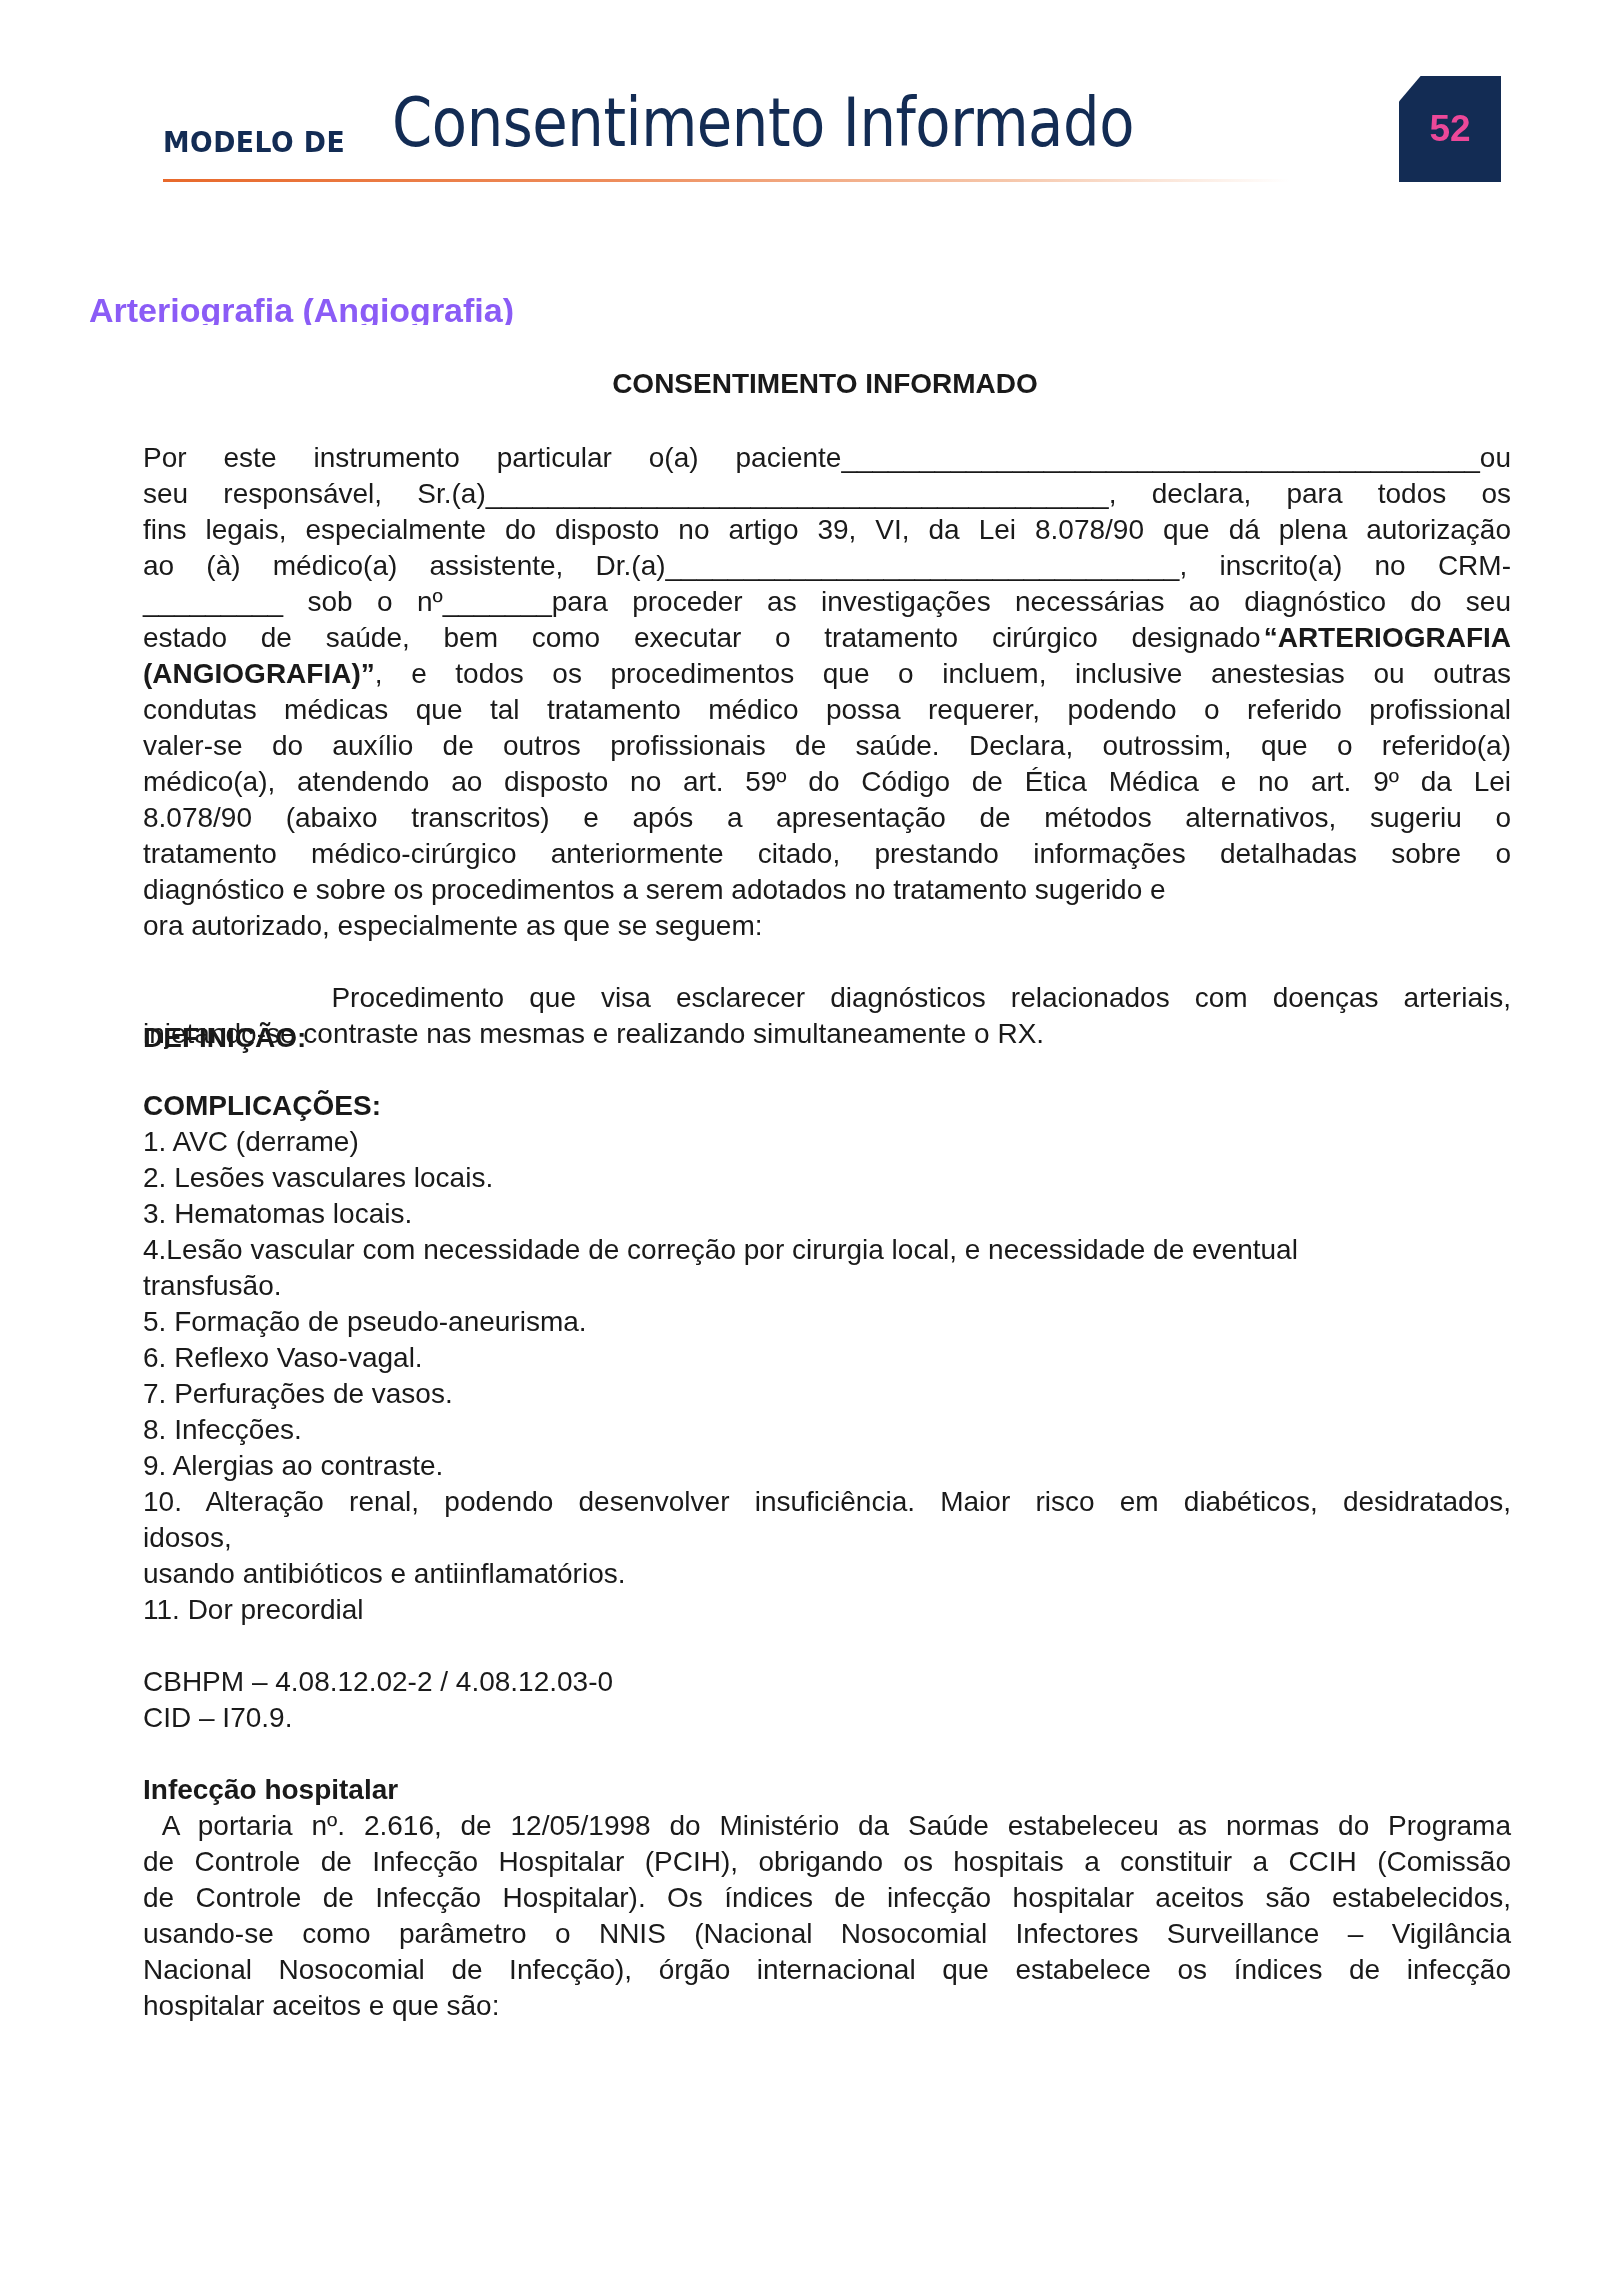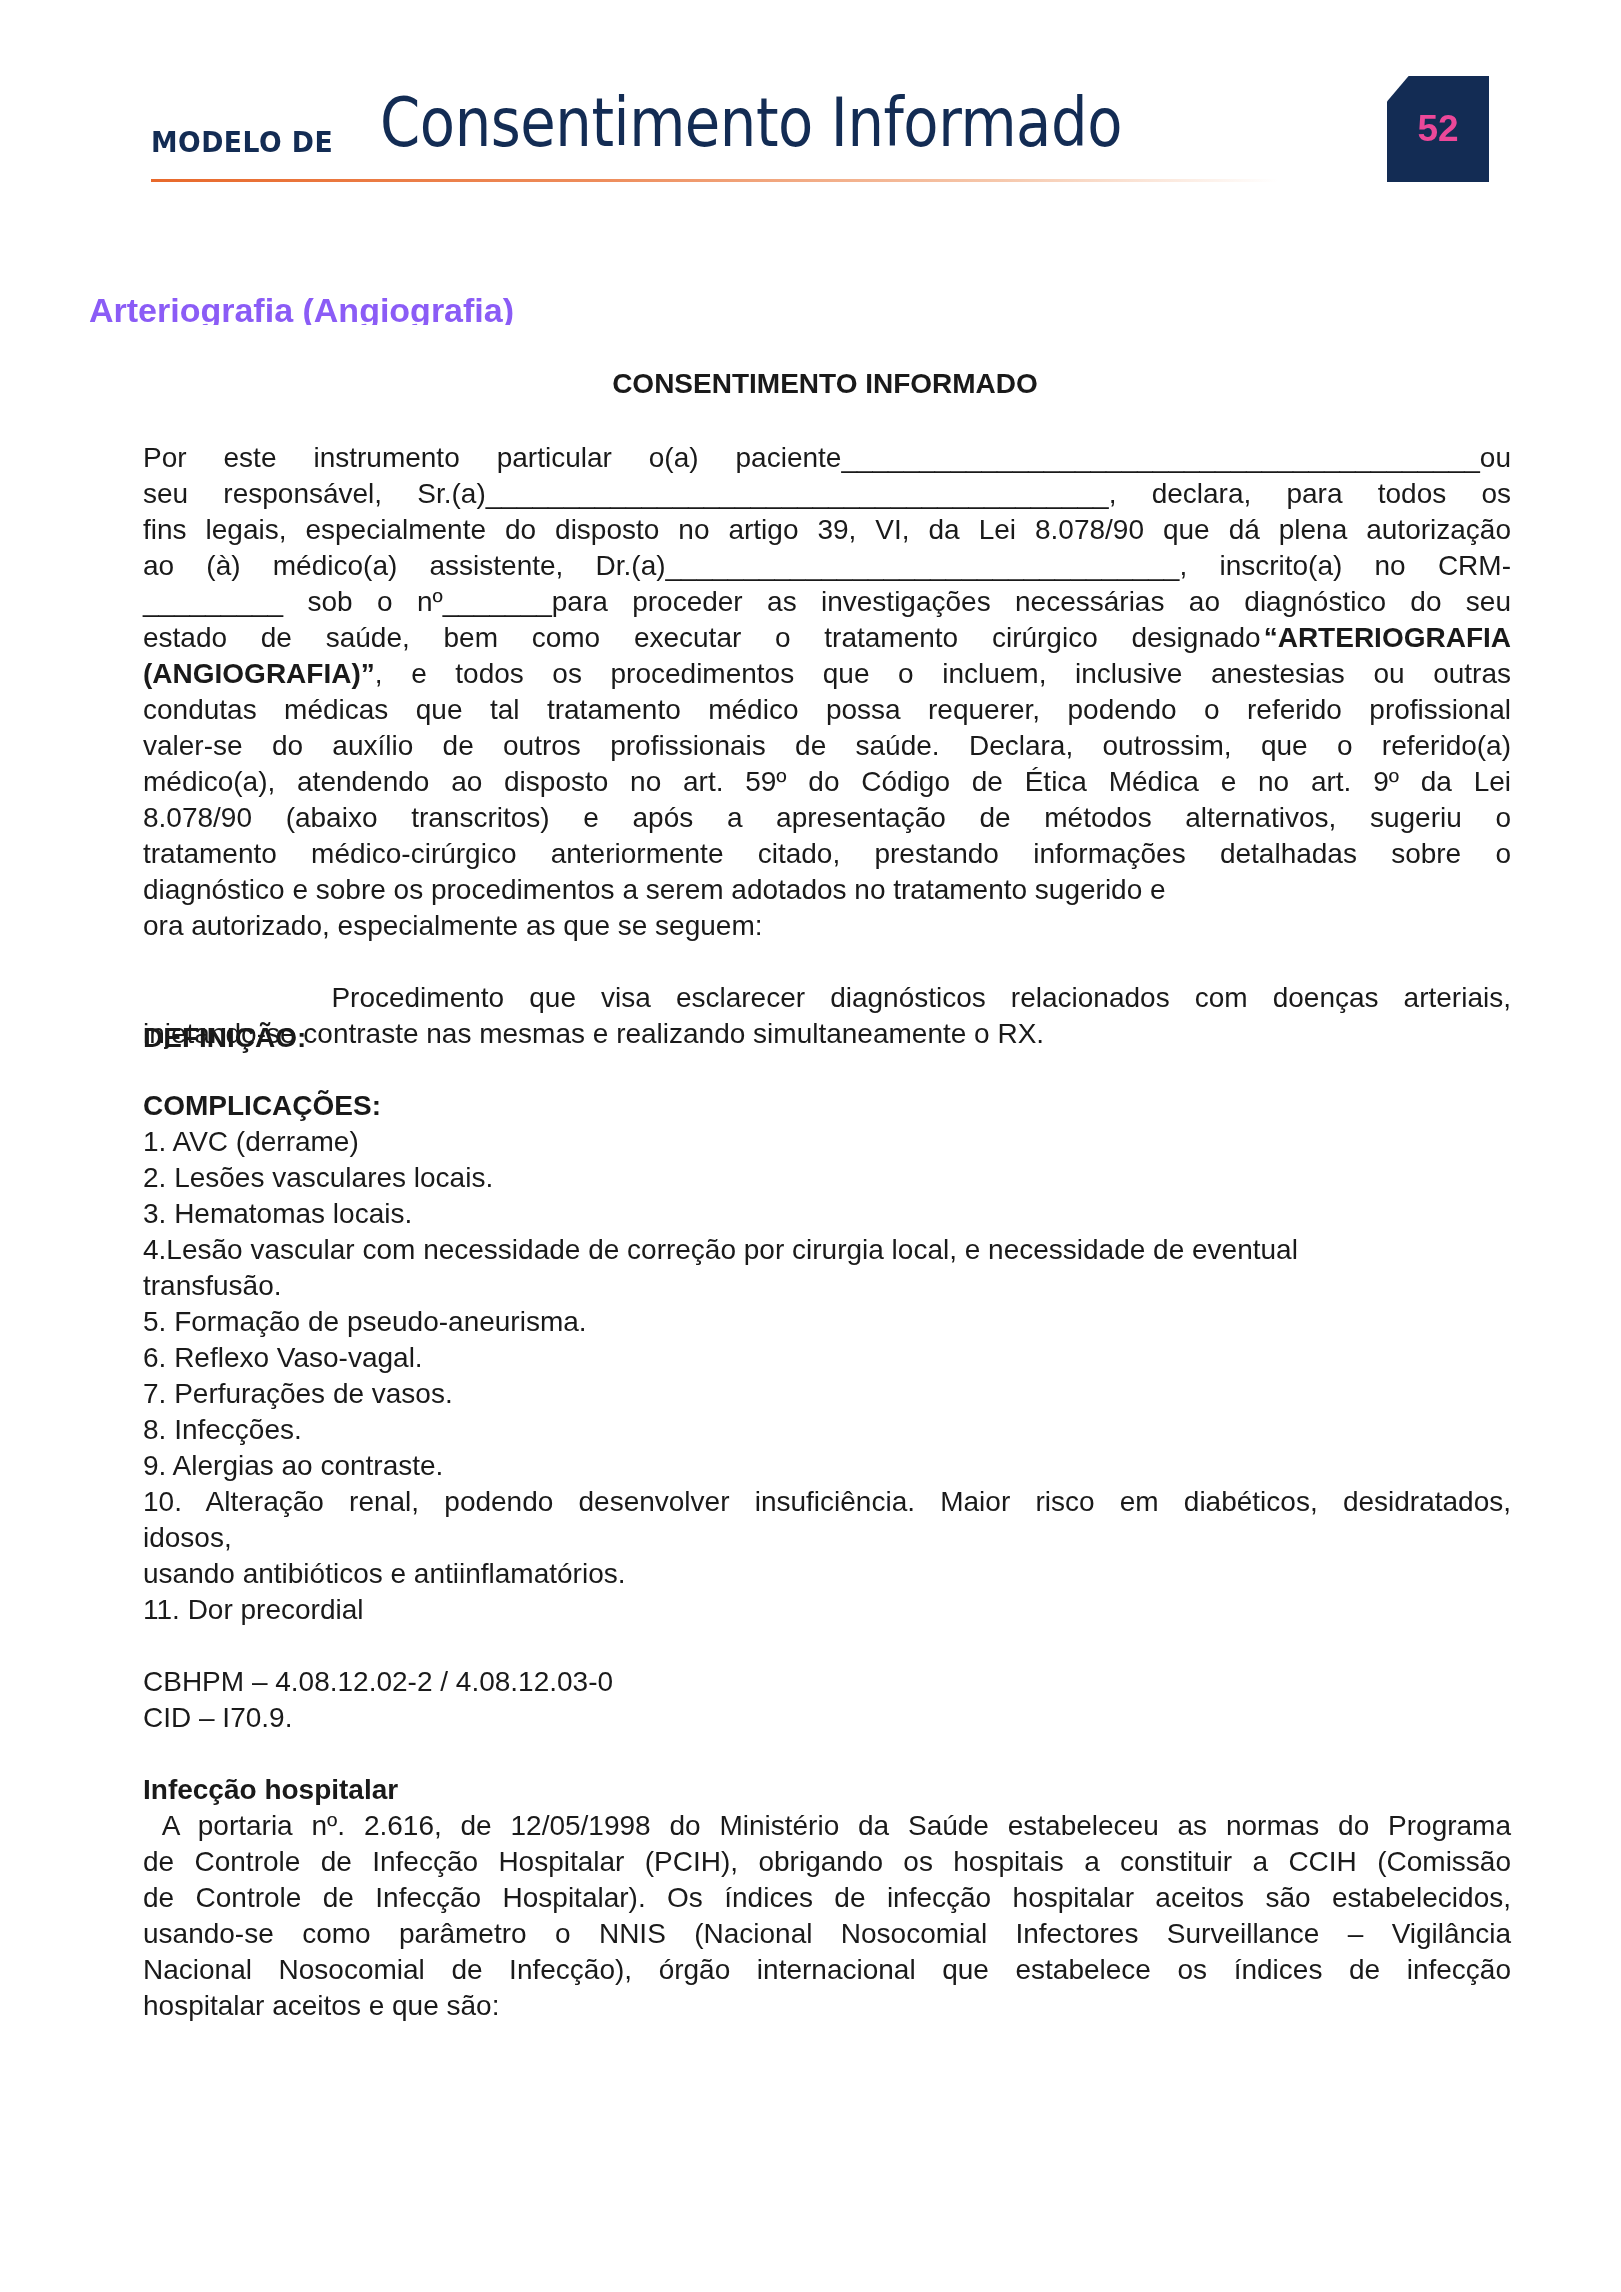--- a/index.html
+++ b/index.html
@@ -1,18 +1,18 @@
 <!DOCTYPE html>
 <html><head>
 <meta charset="utf-8">
 <style>
   html, body { margin: 0; padding: 0; background: #ffffff; }
   body { width: 1621px; height: 2293px; position: relative; overflow: hidden; font-family: "Liberation Sans", sans-serif; color: #1a1a1a; }
 
-  .header { position: absolute; left: 4px; top: 0; width: 1376px; height: 196px; }
+  .header { position: absolute; left: 16px; top: 0; width: 1376px; height: 196px; }
   .hdr-small { position: absolute; left: 147px; top: 125px; font-family: "DejaVu Sans", sans-serif; font-weight: bold; font-size: 29px; color: #132c54; letter-spacing: 0.5px; transform: scaleX(0.92); transform-origin: left; }
   .hdr-big { position: absolute; left: 376px; top: 90px; font-family: "DejaVu Sans", sans-serif; font-weight: normal; font-size: 67px; color: #132c54; letter-spacing: -0.5px; transform: scaleX(0.86); transform-origin: left; line-height: 1; }
   .hdr-line { position: absolute; left: 147px; top: 179px; width: 1127px; height: 2.9px; background: linear-gradient(to right, #e8692b 0%, #ee8d5c 40%, #f6c7ab 75%, rgba(255,255,255,0) 100%); }
   .page-badge { position: absolute; left: 1383px; top: 76px; width: 102px; height: 106px; background: #132c54; clip-path: polygon(21.6px 0, 102px 0, 102px 106px, 0 106px, 0 25.5px); display: flex; align-items: center; justify-content: center; }
   .page-badge span { color: #ec4899; font-family: "Liberation Sans", sans-serif; font-weight: bold; font-size: 37px; }
 
   .section-title { position: absolute; left: 89px; top: 291px; height: 34px; overflow: hidden; font-family: "Liberation Sans", sans-serif; font-weight: bold; font-size: 34px; line-height: 39px; color: #8b5cf6; white-space: nowrap; }
 
   .doc-title { position: absolute; left: 0; width: 1621px; top: 368px; text-align: center; font-weight: bold; font-size: 28px; color: #1a1a1a; padding-left: 29px; box-sizing: border-box; }
 

